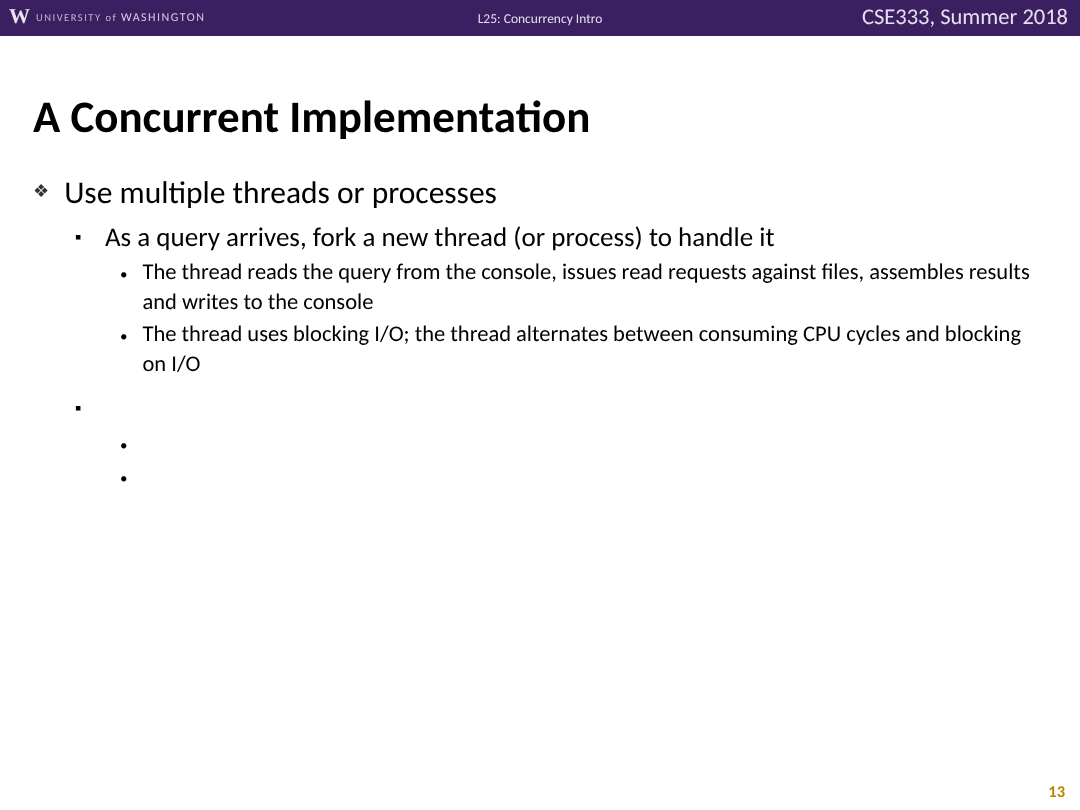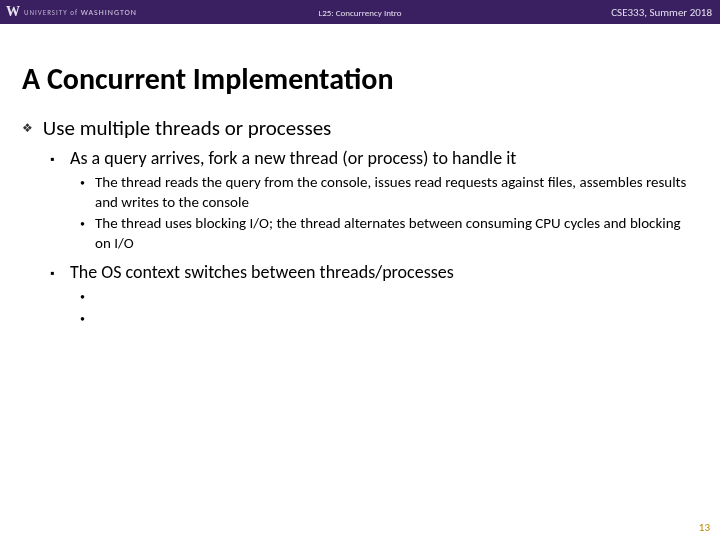--- a/index.html
+++ b/index.html
@@ -42,21 +42,21 @@
   .center-text {
     position: absolute;
     left: 50%;
     transform: translateX(-50%);
     font-size: 9px;
     color: #e5dff0;
   }
   .right-text {
     position: absolute;
     right: 8px;
-    font-size: 11px;
+    font-size: 15px;
     color: #e5dff0;
   }
   .slide-title {
     font-size: 30px;
     font-weight: bold;
     color: #000;
     padding: 16px 22px 10px 22px;
     margin-top: 20px;
   }
   .content { padding: 0 22px; }
@@ -84,20 +84,21 @@
     margin: 2px 0 2px 58px;
     line-height: 1.3;
   }
   .l3 .bullet { margin-right: 10px; line-height: 20px; font-size: 10px; color:#000;}
   .page-number {
     position: absolute;
     bottom: 6px;
     right: 10px;
     font-size: 11px;
     color: #b98600;
+    font-weight: bold;
   }
 </style>
 </head>
 <body>
 
 <div class="header">
   <div class="logo">
     <span class="logo-w">W</span>
     <span class="logo-text">
       <small>UNIVERSITY of </small><span>WASHINGTON</span>
@@ -126,21 +127,20 @@
     <span>The thread reads the query from the console, issues read requests against files, assembles results and writes to the console</span>
   </div>
 
   <div class="l3">
     <span class="bullet">•</span>
     <span>The thread uses blocking I/O; the thread alternates between consuming CPU cycles and blocking on I/O</span>
   </div>
 
   <div class="l2" style="margin-top:8px;">
     <span class="bullet">▪</span>
-    <span>The OS context switches between threads/processes</span>
   </div>
 
   <div class="l3">
     <span class="bullet">•</span>
   </div>
 
   <div class="l3">
     <span class="bullet">•</span>
   </div>
 

